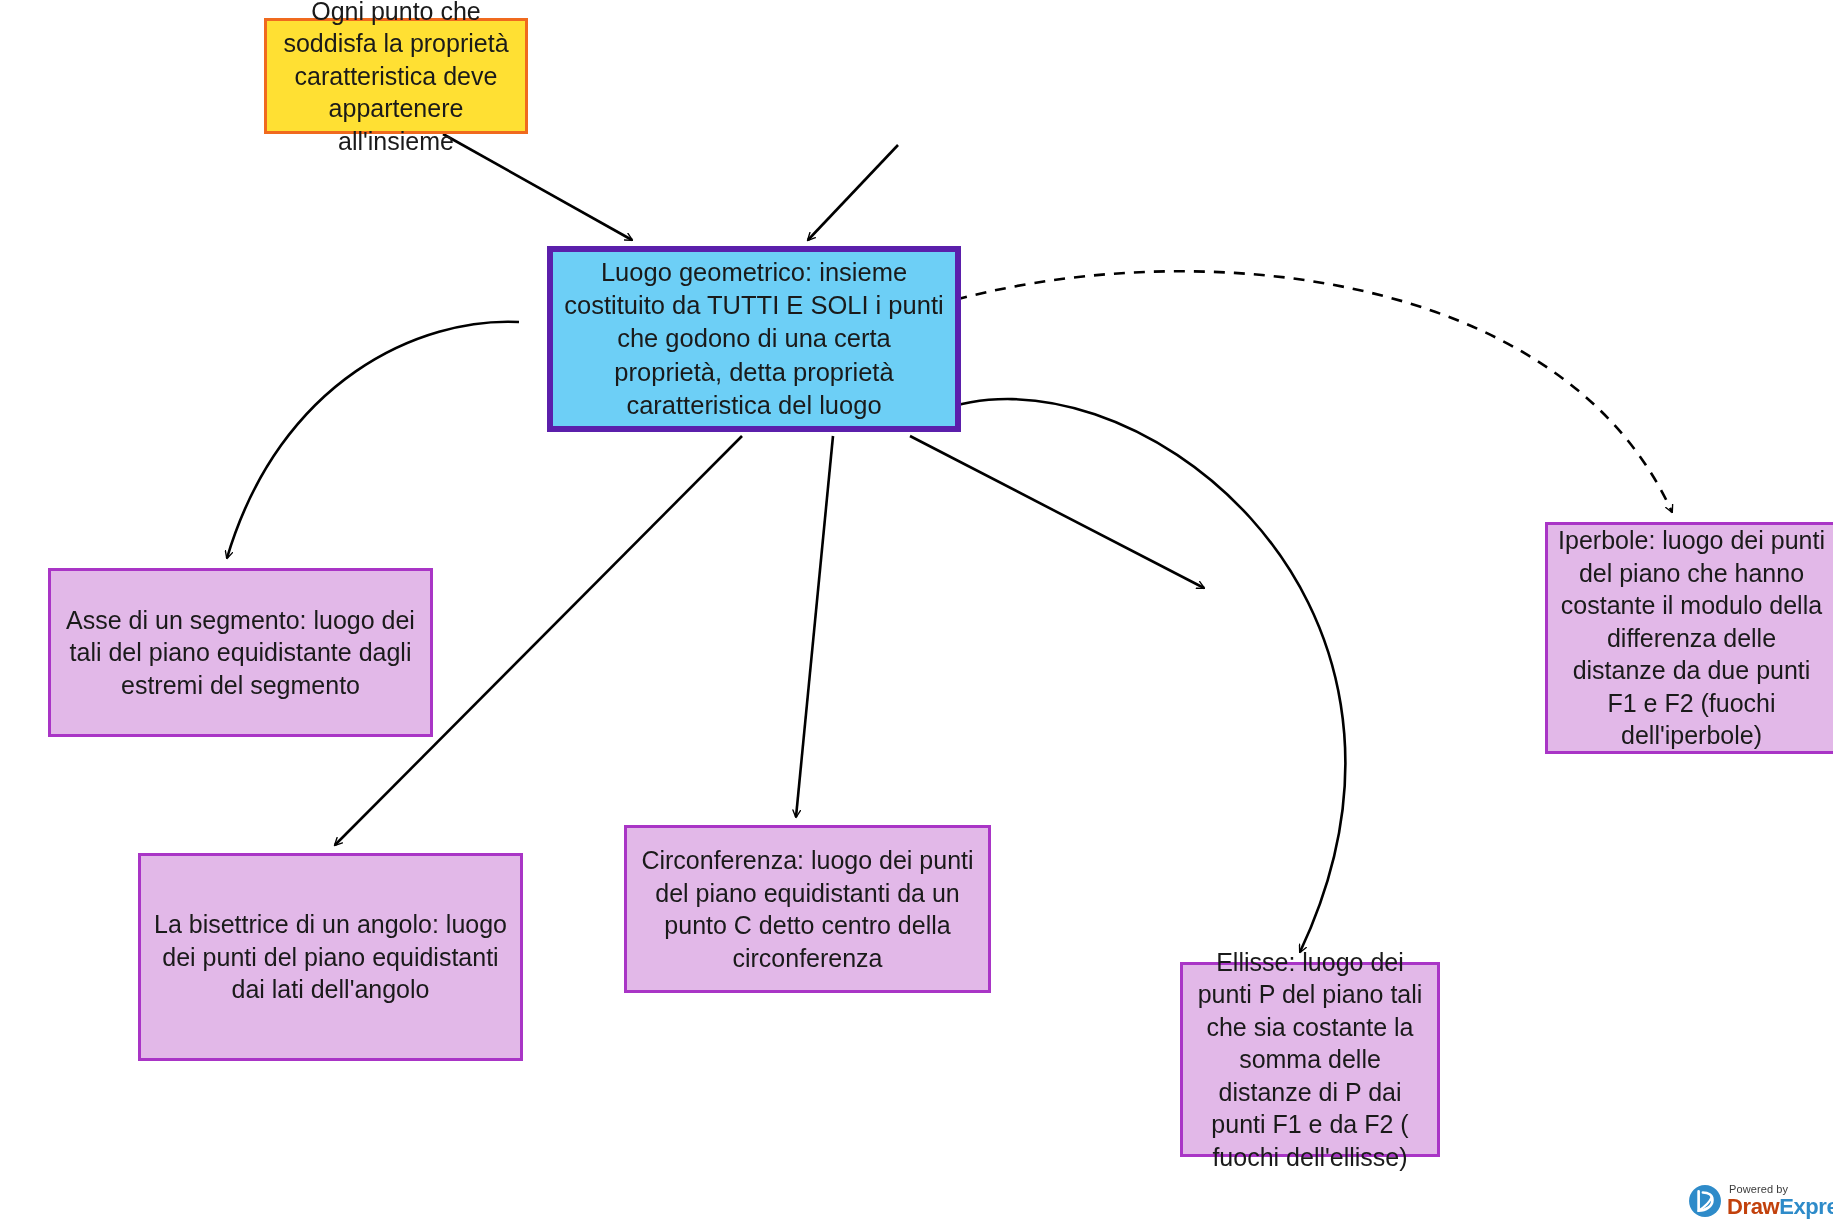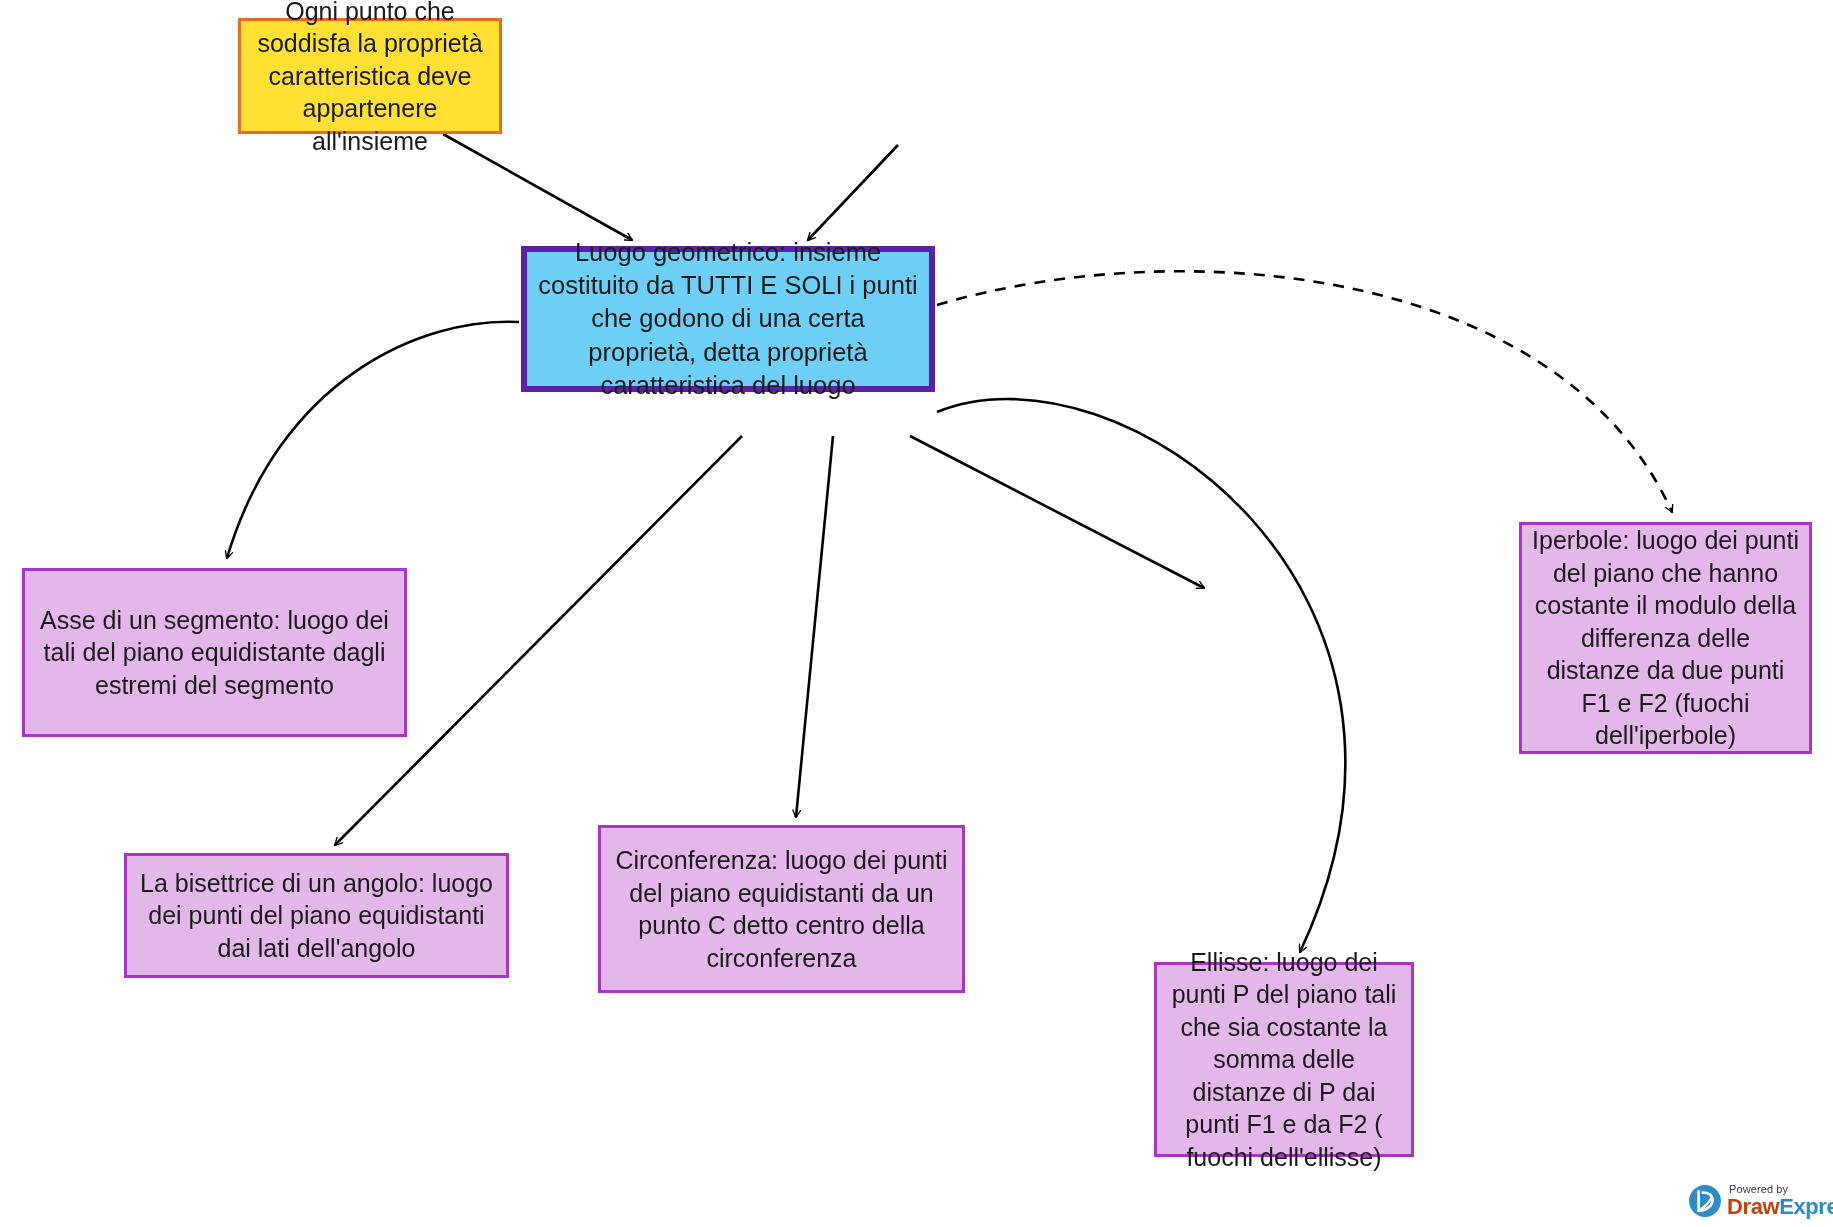--- a/index.html
+++ b/index.html
@@ -27,20 +27,21 @@
     position: absolute;
     box-sizing: border-box;
     display: flex;
     align-items: center;
     justify-content: flex-end;
     text-align: center;
     color: #1a1a1a;
     line-height: 1.30;
     white-space: pre-line;
     z-index: 2;
+    margin-left: 26px;
   }
   .node-yellow {
     background: #FFE033;
     border: 3px solid #F06A1E;
     font-size: 25px;
   }
   .node-center {
     background: #6DCFF6;
     border: 6px solid #5B1FAB;
     font-size: 25.5px;
@@ -118,29 +119,29 @@
     <path d="M 937 412 C 1120 338, 1470 590, 1300 952" fill="none" stroke="#000000" stroke-width="2.6" marker-end="url(#arrowhead)"></path>
 
     <path d="M 937 305 C 1180 233, 1560 265, 1672 512" fill="none" stroke="#000000" stroke-width="2.6" stroke-dasharray="11 9" marker-end="url(#arrowhead)"></path>
   </svg>
 
   <div class="node node-yellow" style="left:238px; top:18px; width:264px; height:116px;">
     <span class="node-inner">Ogni punto che soddisfa la proprietà caratteristica deve appartenere all'insieme</span>
   </div>
 
 
-  <div class="node node-center" style="left:521px; top:246px; width:414px; height:146px;">
+  <div class="node node-center" style="left:521px; top:246px; width:414px; height:186px;">
     <span class="node-inner">Luogo geometrico: insieme costituito da TUTTI E SOLI i punti che godono di una certa proprietà, detta proprietà caratteristica del luogo</span>
   </div>
 
   <div class="node node-purple" style="left:22px; top:568px; width:385px; height:169px;">
     <span class="node-inner">Asse di un segmento: luogo dei tali del piano equidistante dagli estremi del segmento</span>
   </div>
 
-  <div class="node node-purple" style="left:124px; top:853px; width:385px; height:125px;">
+  <div class="node node-purple" style="left:112px; top:853px; width:385px; height:208px;">
     <span class="node-inner">La bisettrice di un angolo: luogo dei punti del piano equidistanti dai lati dell'angolo</span>
   </div>
 
   <div class="node node-purple" style="left:598px; top:825px; width:367px; height:168px;">
     <span class="node-inner">Circonferenza: luogo dei punti del piano equidistanti da un punto C detto centro della circonferenza</span>
   </div>
 
 
   <div class="node node-purple" style="left:1154px; top:962px; width:260px; height:195px;">
     <span class="node-inner">Ellisse: luogo dei punti P del piano tali che sia costante la somma delle distanze di P dai punti F1 e da F2 ( fuochi dell'ellisse)</span>

